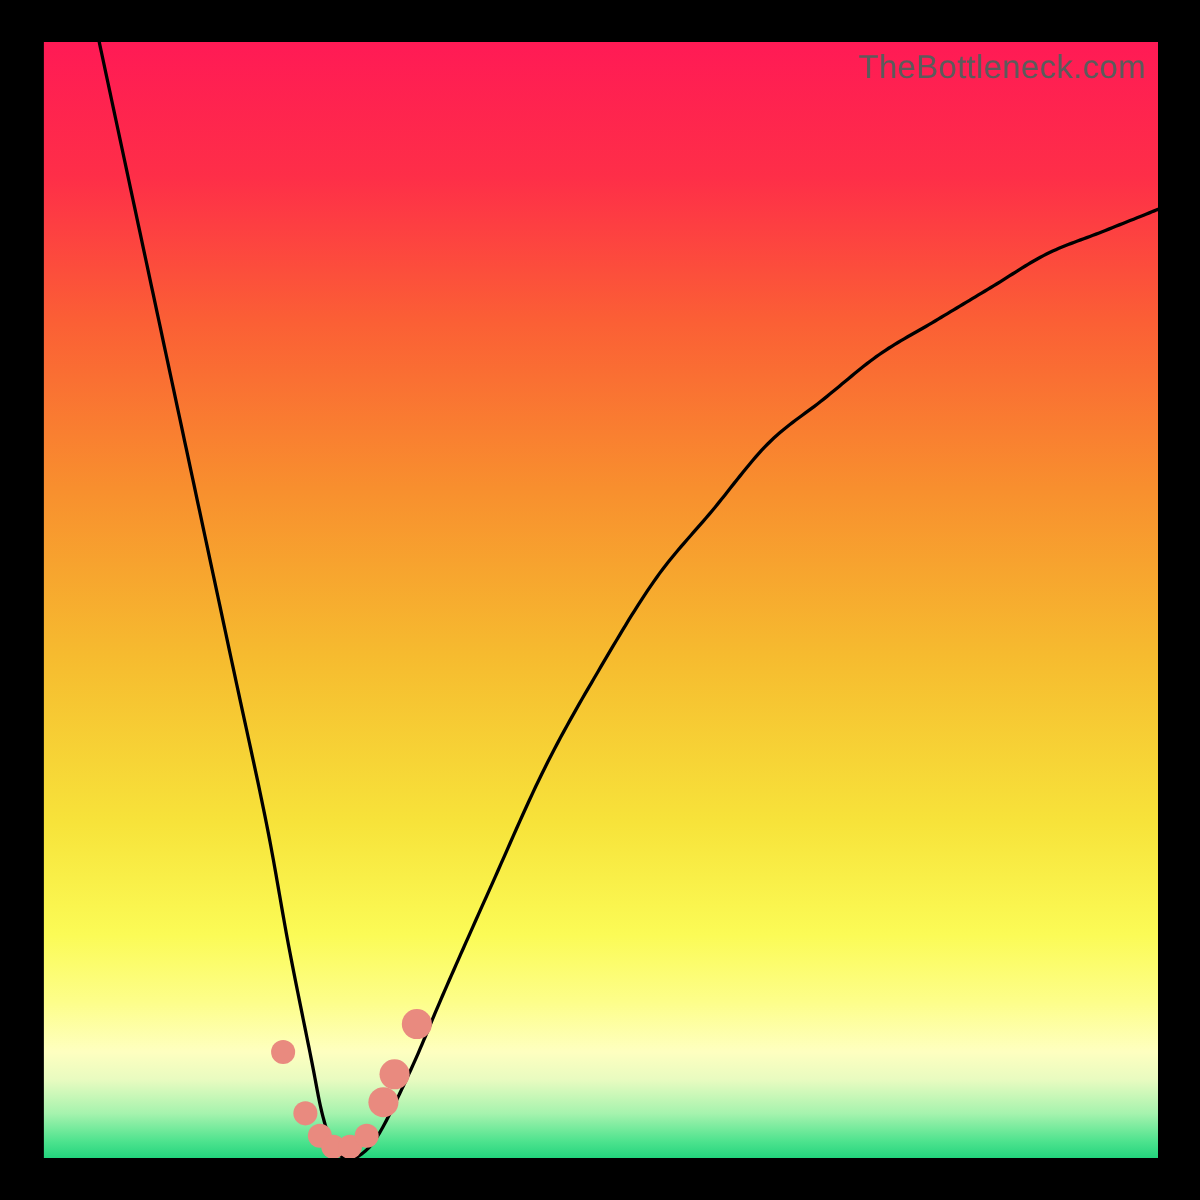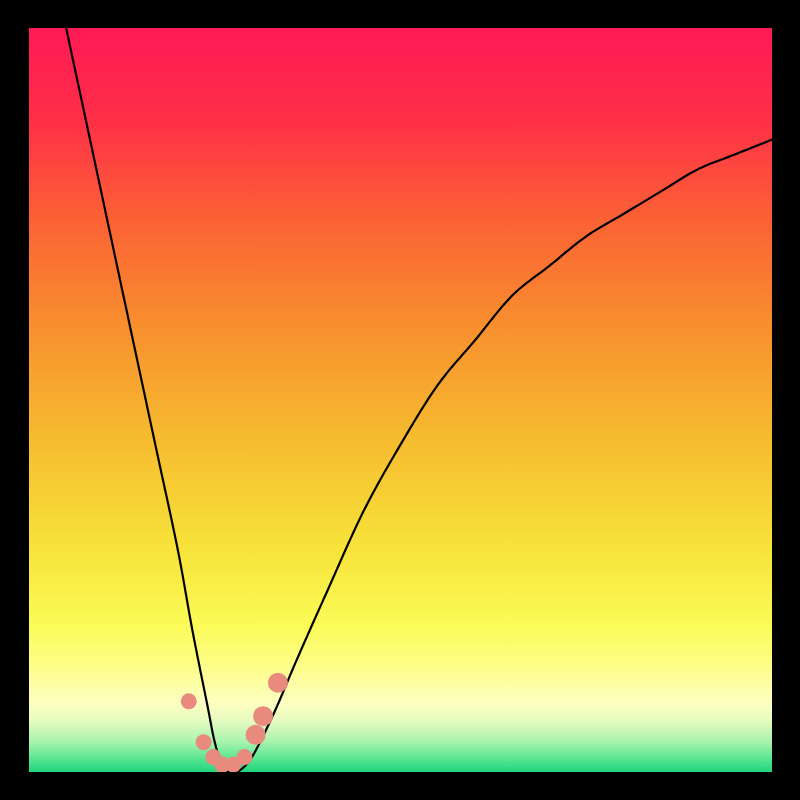--- a/index.html
+++ b/index.html
@@ -61,20 +61,21 @@
             <stop offset="86%" stop-color="#fdfe8a"></stop>
             <stop offset="90.5%" stop-color="#feffc0"></stop>
             <stop offset="93%" stop-color="#e8fbc0"></stop>
             <stop offset="96%" stop-color="#a6f3ae"></stop>
             <stop offset="98.5%" stop-color="#4ee38e"></stop>
             <stop offset="100%" stop-color="#23d47d"></stop>
           </linearGradient>
         </defs>
         <rect x="0" y="0" width="743" height="744" fill="url(#bgGrad)"></rect>
       </svg>
+    <div class="watermark">TheBottleneck.com</div>
   <svg class="curve" width="743" height="744" viewBox="0 0 743 744">
         <path d="M37.15 0.00 L37.84 3.21 L38.65 7.00 L39.58 11.33 L40.61 16.15 L41.73 21.39 L42.93 27.00 L44.20 32.94 L45.53 39.15 L46.90 45.57 L48.31 52.15 L49.74 58.84 L51.18 65.58 L52.63 72.32 L54.06 79.01 L55.47 85.59 L56.84 92.02 L58.17 98.22 L59.44 104.16 L60.68 109.95 L61.92 115.73 L63.16 121.52 L64.39 127.31 L65.63 133.09 L66.87 138.88 L68.11 144.67 L69.35 150.45 L70.58 156.24 L71.82 162.03 L73.06 167.81 L74.30 173.60 L75.54 179.39 L76.78 185.17 L78.02 190.96 L79.25 196.75 L80.49 202.53 L81.73 208.32 L82.97 214.11 L84.21 219.89 L85.45 225.68 L86.68 231.47 L87.92 237.25 L89.16 243.04 L90.40 248.83 L91.64 254.61 L92.88 260.40 L94.11 266.19 L95.35 271.97 L96.59 277.76 L97.83 283.55 L99.07 289.33 L100.31 295.12 L101.54 300.91 L102.78 306.69 L104.02 312.48 L105.26 318.27 L106.50 324.05 L107.73 329.84 L108.97 335.63 L110.21 341.41 L111.45 347.20 L112.69 352.99 L113.93 358.77 L115.17 364.56 L116.40 370.35 L117.64 376.13 L118.88 381.92 L120.12 387.71 L121.36 393.49 L122.59 399.28 L123.83 405.07 L125.07 410.85 L126.31 416.64 L127.56 422.46 L128.83 428.34 L130.11 434.26 L131.41 440.22 L132.71 446.20 L134.02 452.19 L135.32 458.18 L136.62 464.16 L137.92 470.12 L139.20 476.04 L140.47 481.91 L141.72 487.73 L142.95 493.48 L144.15 499.15 L145.31 504.73 L146.45 510.21 L147.55 515.57 L148.60 520.80 L149.61 525.91 L150.58 530.91 L151.51 535.82 L152.40 540.63 L153.27 545.36 L154.10 550.01 L154.92 554.59 L155.71 559.11 L156.49 563.58 L157.26 568.00 L158.02 572.39 L158.78 576.74 L159.54 581.07 L160.30 585.38 L161.07 589.69 L161.85 594.00 L162.65 598.31 L163.46 602.64 L164.30 607.01 L165.15 611.44 L166.02 615.90 L166.90 620.39 L167.79 624.88 L168.69 629.37 L169.58 633.83 L170.47 638.26 L171.35 642.63 L172.23 646.93 L173.08 651.15 L173.92 655.27 L174.73 659.28 L175.52 663.15 L176.27 666.88 L177.00 670.45 L177.68 673.84 L178.32 677.04 L178.92 680.05 L179.47 682.89 L179.99 685.57 L180.47 688.09 L180.92 690.48 L181.35 692.75 L181.75 694.90 L182.13 696.94 L182.50 698.89 L182.86 700.77 L183.20 702.57 L183.55 704.32 L183.89 706.02 L184.24 707.69 L184.60 709.33 L184.97 710.96 L185.35 712.60 L185.75 714.24 L186.16 715.87 L186.58 717.45 L186.99 718.99 L187.40 720.49 L187.81 721.93 L188.23 723.33 L188.64 724.69 L189.05 726.00 L189.47 727.26 L189.88 728.48 L190.29 729.65 L190.70 730.77 L191.12 731.85 L191.53 732.89 L191.94 733.87 L192.35 734.81 L192.77 735.71 L193.18 736.56 L193.59 737.35 L194.01 738.08 L194.42 738.75 L194.83 739.36 L195.24 739.91 L195.66 740.42 L196.07 740.88 L196.48 741.30 L196.90 741.67 L197.31 742.02 L197.72 742.33 L198.13 742.62 L198.55 742.89 L198.96 743.13 L199.37 743.36 L199.78 743.58 L200.20 743.79 L200.61 744.00 L201.01 744.00 L201.39 744.00 L201.76 744.00 L202.12 744.00 L202.47 744.00 L202.81 744.00 L203.16 744.00 L203.50 744.00 L203.86 744.00 L204.23 744.00 L204.61 744.00 L205.01 744.00 L205.44 744.00 L205.89 744.00 L206.37 744.00 L206.89 744.00 L207.44 744.00 L208.04 744.00 L208.67 743.59 L209.32 743.16 L210.00 742.73 L210.70 742.27 L211.42 741.77 L212.17 741.24 L212.94 740.67 L213.73 740.04 L214.54 739.35 L215.38 738.59 L216.24 737.76 L217.12 736.84 L218.03 735.82 L218.96 734.71 L219.91 733.49 L220.88 732.16 L221.88 730.71 L222.90 729.12 L223.95 727.39 L225.05 725.51 L226.19 723.49 L227.35 721.34 L228.55 719.08 L229.78 716.72 L231.03 714.26 L232.30 711.73 L233.58 709.13 L234.88 706.46 L236.18 703.76 L237.48 701.01 L238.79 698.25 L240.09 695.47 L241.39 692.69 L242.67 689.93 L243.94 687.19 L245.19 684.48 L246.42 681.79 L247.63 679.10 L248.82 676.40 L250.00 673.69 L251.17 670.97 L252.34 668.22 L253.51 665.45 L254.69 662.66 L255.87 659.84 L257.06 656.98 L258.27 654.08 L259.50 651.14 L260.75 648.15 L262.03 645.12 L263.34 642.03 L264.68 638.88 L266.06 635.67 L267.48 632.40 L268.94 629.07 L270.42 625.69 L271.92 622.27 L273.44 618.81 L274.99 615.29 L276.56 611.73 L278.15 608.13 L279.77 604.48 L281.41 600.78 L283.07 597.04 L284.76 593.25 L286.47 589.41 L288.20 585.53 L289.95 581.61 L291.73 577.63 L293.53 573.61 L295.35 569.55 L297.20 565.44 L299.08 561.24 L301.00 556.92 L302.96 552.49 L304.96 547.97 L306.98 543.37 L309.03 538.71 L311.11 534.01 L313.20 529.27 L315.31 524.52 L317.43 519.77 L319.56 515.03 L321.69 510.33 L323.82 505.67 L325.95 501.07 L328.07 496.55 L330.18 492.12 L332.28 487.80 L334.35 483.60 L336.41 479.50 L338.48 475.47 L340.54 471.49 L342.61 467.58 L344.67 463.71 L346.73 459.90 L348.80 456.14 L350.86 452.41 L352.93 448.73 L354.99 445.07 L357.05 441.45 L359.12 437.86 L361.18 434.29 L363.24 430.73 L365.31 427.20 L367.37 423.67 L369.44 420.15 L371.50 416.64 L373.56 413.13 L375.63 409.62 L377.69 406.12 L379.76 402.63 L381.82 399.15 L383.88 395.70 L385.95 392.27 L388.01 388.86 L390.07 385.49 L392.14 382.14 L394.20 378.84 L396.27 375.58 L398.33 372.37 L400.39 369.20 L402.46 366.09 L404.52 363.04 L406.59 360.05 L408.65 357.12 L410.71 354.27 L412.78 351.51 L414.84 348.82 L416.91 346.20 L418.97 343.64 L421.03 341.14 L423.10 338.68 L425.16 336.26 L427.22 333.87 L429.29 331.50 L431.35 329.15 L433.42 326.81 L435.48 324.47 L437.54 322.11 L439.61 319.75 L441.67 317.36 L443.74 314.94 L445.80 312.48 L447.86 309.98 L449.93 307.44 L451.99 304.87 L454.06 302.27 L456.12 299.67 L458.18 297.05 L460.25 294.43 L462.31 291.82 L464.38 289.23 L466.44 286.66 L468.50 284.12 L470.57 281.62 L472.63 279.16 L474.69 276.76 L476.76 274.42 L478.82 272.15 L480.89 269.95 L482.95 267.84 L485.01 265.82 L487.08 263.88 L489.14 262.02 L491.21 260.23 L493.27 258.50 L495.33 256.82 L497.40 255.19 L499.46 253.59 L501.53 252.03 L503.59 250.49 L505.65 248.97 L507.72 247.45 L509.78 245.93 L511.84 244.41 L513.91 242.87 L515.97 241.31 L518.04 239.71 L520.10 238.08 L522.16 236.42 L524.23 234.73 L526.29 233.03 L528.36 231.32 L530.42 229.61 L532.48 227.88 L534.55 226.16 L536.61 224.45 L538.67 222.74 L540.74 221.04 L542.80 219.35 L544.87 217.69 L546.93 216.05 L548.99 214.43 L551.06 212.85 L553.12 211.30 L555.19 209.79 L557.25 208.32 L559.31 206.90 L561.38 205.51 L563.44 204.17 L565.51 202.86 L567.57 201.58 L569.63 200.33 L571.70 199.10 L573.76 197.89 L575.83 196.70 L577.89 195.51 L579.95 194.34 L582.02 193.16 L584.08 191.99 L586.14 190.82 L588.21 189.63 L590.27 188.44 L592.34 187.23 L594.40 186.00 L596.46 184.76 L598.53 183.52 L600.59 182.28 L602.66 181.04 L604.72 179.80 L606.78 178.56 L608.85 177.32 L610.91 176.08 L612.98 174.84 L615.04 173.60 L617.10 172.36 L619.17 171.12 L621.23 169.88 L623.29 168.64 L625.36 167.40 L627.42 166.16 L629.49 164.92 L631.55 163.68 L633.61 162.43 L635.68 161.16 L637.74 159.87 L639.81 158.58 L641.87 157.27 L643.93 155.96 L646.00 154.66 L648.06 153.35 L650.13 152.05 L652.19 150.77 L654.25 149.50 L656.32 148.25 L658.38 147.02 L660.44 145.82 L662.51 144.65 L664.57 143.51 L666.64 142.42 L668.70 141.36 L670.76 140.35 L672.83 139.38 L674.89 138.45 L676.96 137.55 L679.02 136.69 L681.08 135.85 L683.15 135.03 L685.21 134.24 L687.27 133.45 L689.34 132.69 L691.40 131.92 L693.47 131.16 L695.53 130.41 L697.59 129.64 L699.66 128.87 L701.72 128.09 L703.79 127.30 L705.85 126.48 L707.97 125.63 L710.18 124.75 L712.47 123.83 L714.82 122.89 L717.20 121.93 L719.61 120.97 L722.01 120.01 L724.40 119.05 L726.75 118.11 L729.04 117.19 L731.25 116.31 L733.37 115.46 L735.37 114.66 L737.24 113.91 L738.96 113.22 L740.50 112.60 L741.86 112.06 L743.00 111.60 " fill="none" stroke="#000" stroke-width="2.2" stroke-linecap="round"></path>
         <circle cx="159.75" cy="673.32" r="8.02" fill="#e98a7f"></circle>
         <circle cx="174.60" cy="714.24" r="8.02" fill="#e98a7f"></circle>
         <circle cx="184.26" cy="729.12" r="8.02" fill="#e98a7f"></circle>
         <circle cx="193.18" cy="736.56" r="8.02" fill="#e98a7f"></circle>
         <circle cx="204.33" cy="736.56" r="8.02" fill="#e98a7f"></circle>
         <circle cx="215.47" cy="729.12" r="8.02" fill="#e98a7f"></circle>
         <circle cx="226.62" cy="706.80" r="10.03" fill="#e98a7f"></circle>
         <circle cx="234.04" cy="688.20" r="10.03" fill="#e98a7f"></circle>

